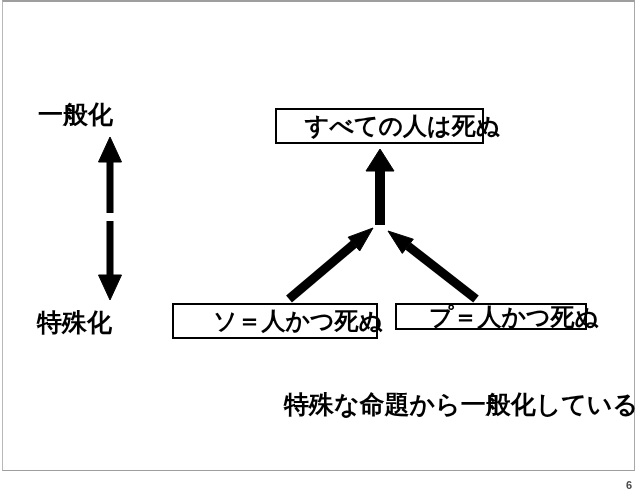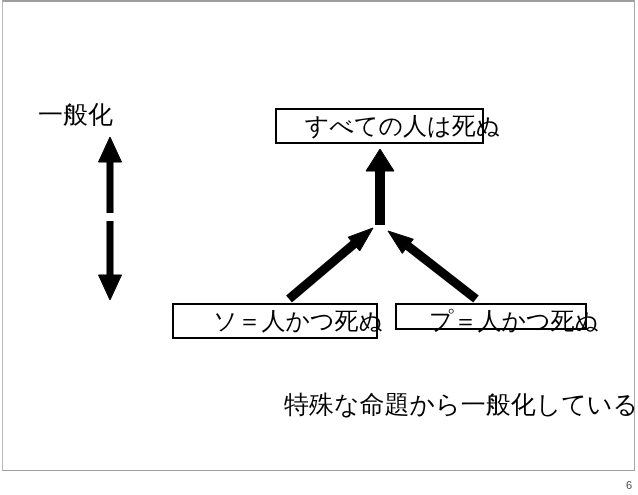--- a/index.html
+++ b/index.html
@@ -7,20 +7,21 @@
     padding: 0;
     background: #ffffff;
     font-family: "Liberation Sans", "DejaVu Sans", sans-serif;
   }
   .canvas {
     position: relative;
     width: 638px;
     height: 495px;
     background: #ffffff;
     overflow: hidden;
+    font-weight: bold;
   }
   .slide {
     position: absolute;
     left: 2px;
     top: 0;
     width: 633px;
     height: 471px;
     background: #ffffff;
     border-top: 2px solid #9e9e9e;
     border-left: 1px solid #b8b8b8;
@@ -44,21 +45,21 @@
     letter-spacing: 0;
   }
   .axis-label.generalization { left: 38px; top: 98px; }
   .axis-label.specialization { left: 37px; top: 306px; }
   .node-box {
     position: absolute;
     box-sizing: border-box;
     border: 2px solid #000000;
     background: #ffffff;
     display: flex;
-    align-items: flex-start;
+    align-items: center;
     justify-content: center;
     font-size: 24px;
     color: #000000;
     white-space: nowrap;
     padding-left: 46px;
   }
   .node-box.conclusion { left: 275px; top: 108px; width: 209px; height: 36px; }
   .node-box.premise-left { left: 172px; top: 303px; width: 206px; height: 36px; }
   .node-box.premise-right { left: 395px; top: 303px; width: 192px; height: 27px; }
   .caption {
@@ -114,20 +115,21 @@
     </g>
 
     <g>
       <line class="arrow-shape" x1="476" y1="299" x2="408" y2="246" stroke-width="9"></line>
       <polygon class="arrow-shape" points="388,231 413.3,239.2 402.3,253.4"></polygon>
     </g>
   </svg>
 
   <div class="axis-label generalization">一般化</div>
 
+  <div class="axis-label specialization">特殊化</div>
 
   <div class="node-box conclusion">
     <span>すべての人は死ぬ</span>
   </div>
 
   <div class="node-box premise-left">
     <span>ソ＝人かつ死ぬ</span>
   </div>
 
   <div class="node-box premise-right">

